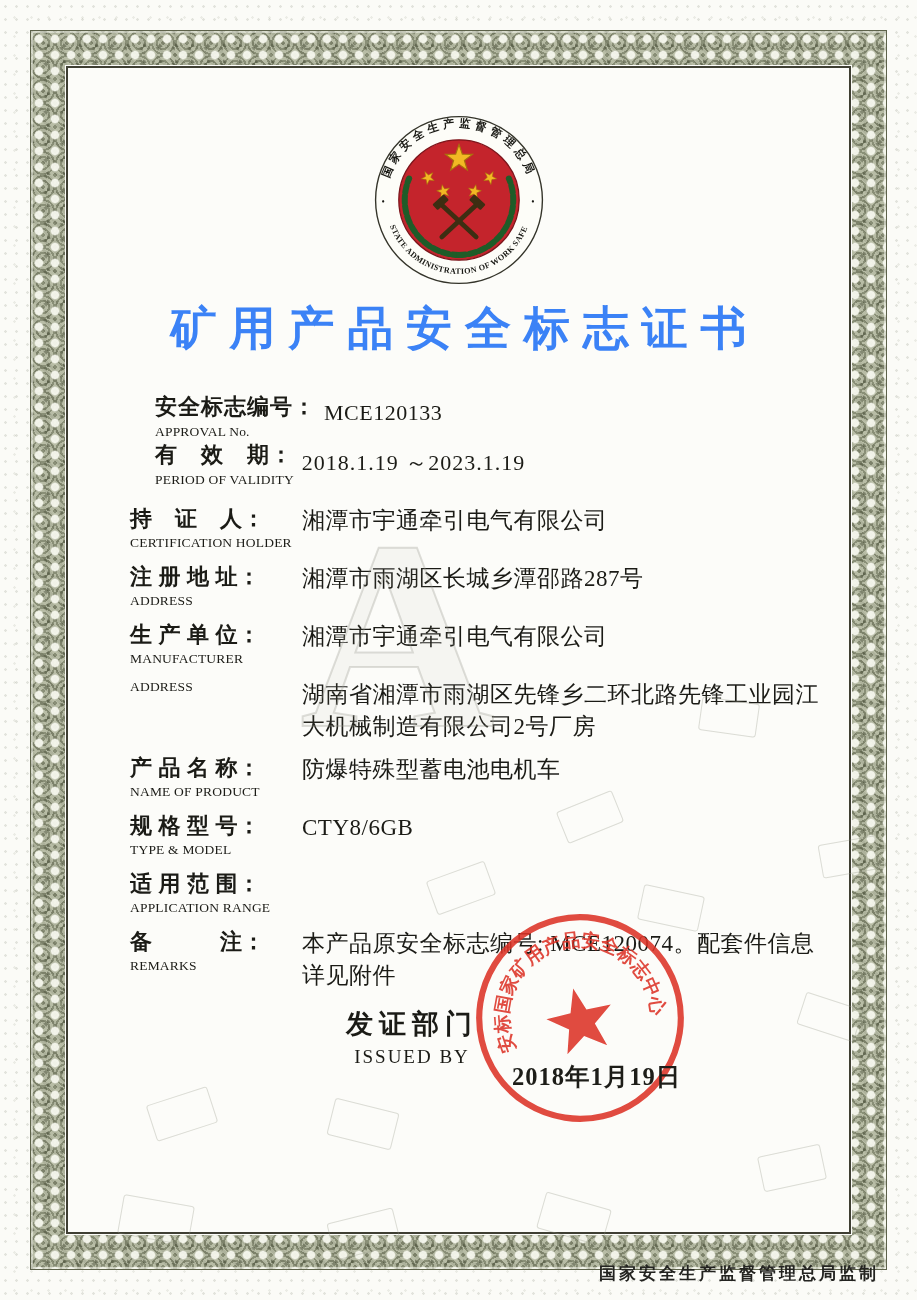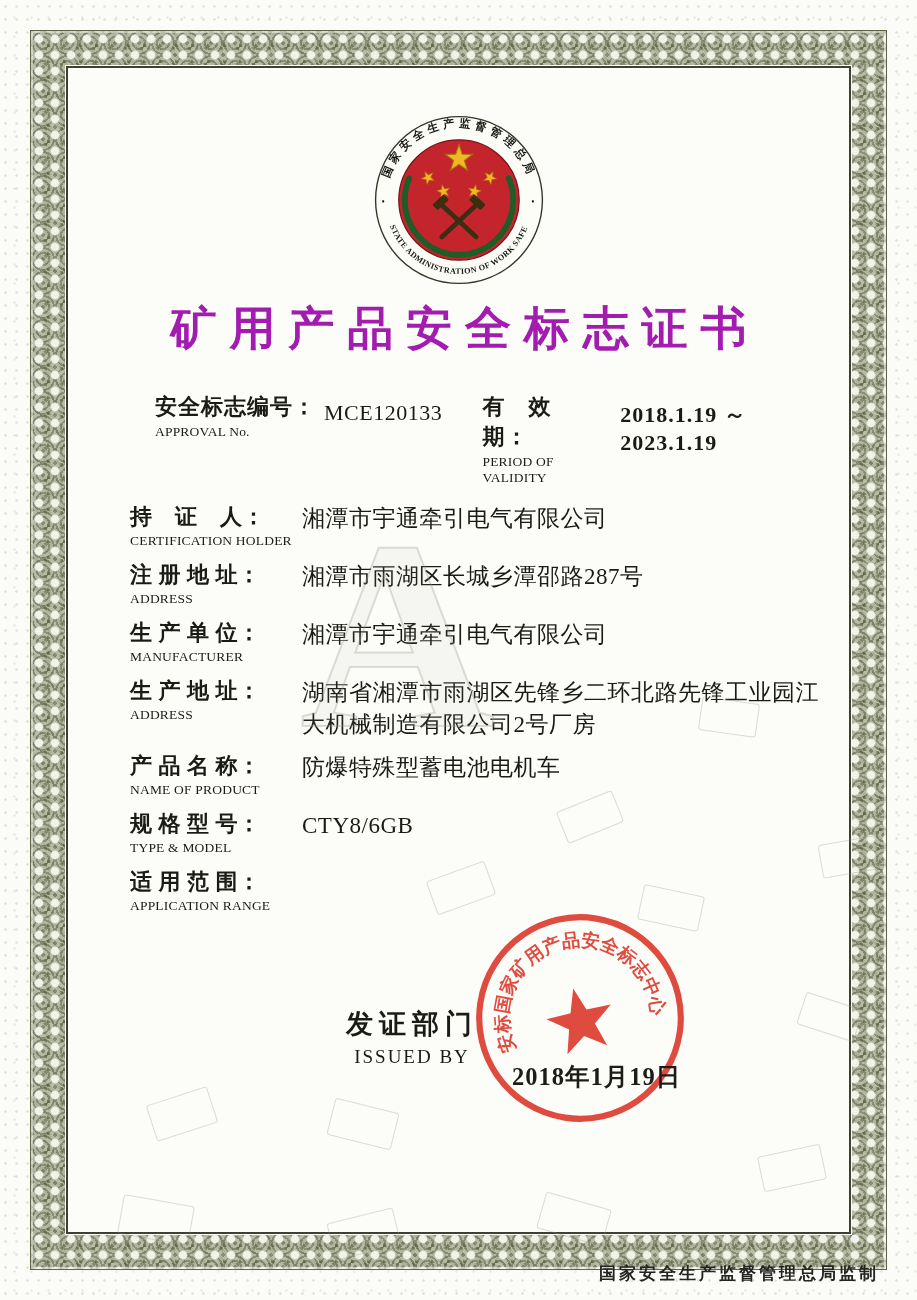--- a/index.html
+++ b/index.html
@@ -38,39 +38,40 @@
     box-shadow:0 0 0 1px #fcfcf9;
   }
   .inner{position:relative;height:100%;width:100%;}
 
   
   .emblem-wrap{display:flex;justify-content:center;margin-top:46px;}
   .emblem-wrap svg{display:block;}
   .cert-title{
     margin-top:12px;text-align:center;
     font-size:46px;font-weight:700;letter-spacing:.28em;text-indent:.28em;
-    color:#a21caf;
+    color:#3b82f6;
   }
   .cert-subtitle{
     margin-top:13px;text-align:center;
     font-size:21.5px;font-weight:700;letter-spacing:.4px;
     color:#1c1c17;
   }
 
   
   .approval-row{
     display:flex;align-items:flex-start;
     margin:32px 20px 0 87px;
+    flex-direction:column;
   }
   .ap-group{display:flex;align-items:flex-start;}
   .ap-left{width:350px;}
   .ap-labels .zh{font-size:22px;font-weight:700;letter-spacing:1px;}
   .ap-labels .en{font-size:13.5px;letter-spacing:.2px;margin-top:2px;}
   .ap-value{font-size:22px;font-weight:500;margin:8px 0 0 8px;letter-spacing:.5px;}
-  .ap-value.dates{letter-spacing:1px;font-weight:bold;}
+  .ap-value.dates{letter-spacing:1px;}
 
   
   .fields{margin:16px 26px 0 62px;}
   .field-row{display:flex;align-items:flex-start;margin-bottom:11px;}
   .field-row.gap-before{margin-top:30px;}
   .f-label{width:172px;flex:none;}
   .f-label .zh{font-size:22px;font-weight:700;letter-spacing:.5px;white-space:nowrap;}
   .f-label .en{font-size:13.5px;letter-spacing:.2px;margin-top:1px;white-space:nowrap;}
   .f-value{flex:1;font-size:23px;font-weight:500;line-height:1.38;padding-top:1px;letter-spacing:.5px;}
 
@@ -202,21 +203,20 @@
         <div class="field-row">
           <div class="f-label">
             <div class="zh">生 产 单 位：</div>
             <div class="en">MANUFACTURER</div>
           </div>
           <div class="f-value">湘潭市宇通牵引电气有限公司</div>
         </div>
 
         <div class="field-row">
           <div class="f-label">
-            <div class="zh">生 产 地 址：</div>
             <div class="en">ADDRESS</div>
           </div>
           <div class="f-value">湖南省湘潭市雨湖区先锋乡二环北路先锋工业园江大机械制造有限公司2号厂房</div>
         </div>
 
         <div class="field-row">
           <div class="f-label">
             <div class="zh">产 品 名 称：</div>
             <div class="en">NAME OF PRODUCT</div>
           </div>
@@ -232,20 +232,27 @@
         </div>
 
 
         <div class="field-row">
           <div class="f-label">
             <div class="zh">适 用 范 围：</div>
             <div class="en">APPLICATION RANGE</div>
           </div>
         </div>
 
+        <div class="field-row">
+          <div class="f-label">
+            <div class="zh">备　　　注：</div>
+            <div class="en">REMARKS</div>
+          </div>
+          <div class="f-value">本产品原安全标志编号: MCE120074。配套件信息详见附件</div>
+        </div>
       </div>
 
     </div>
   </div>
 
   <div class="overlay">
 
     <div class="watermark-letter">A</div>
 
     <div class="sec-mark" style="left:150px;top:1095px;width:62px;height:36px;transform:rotate(-18deg);"></div>

